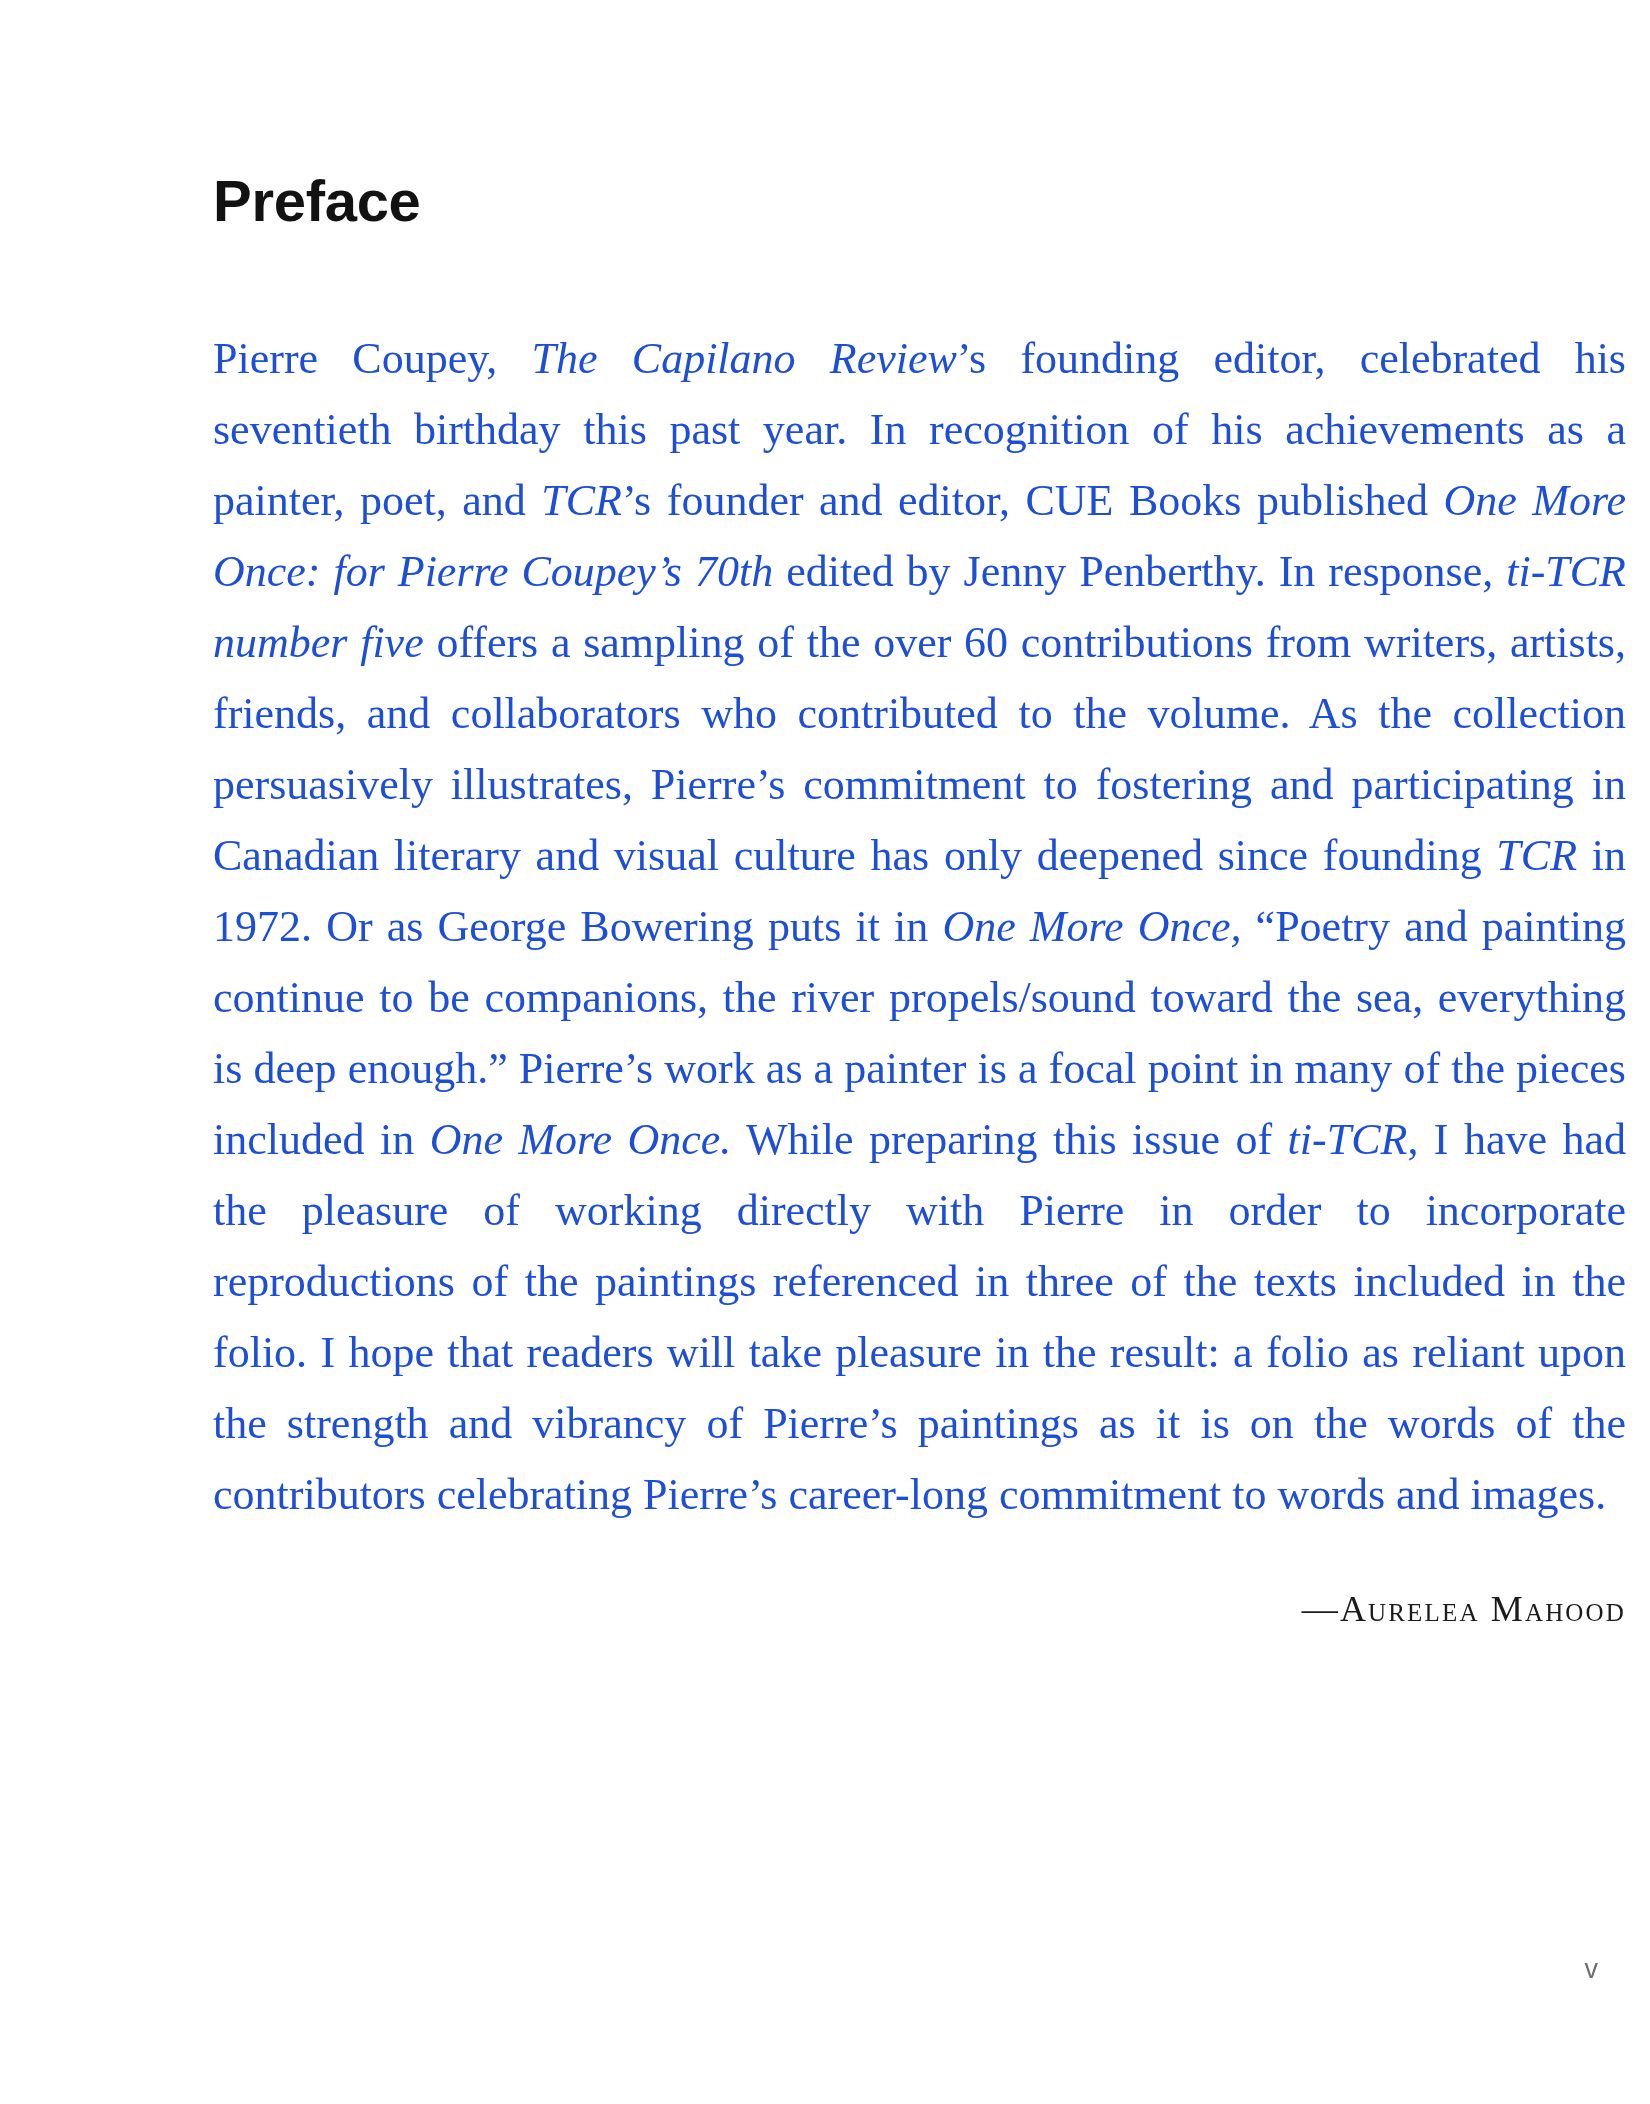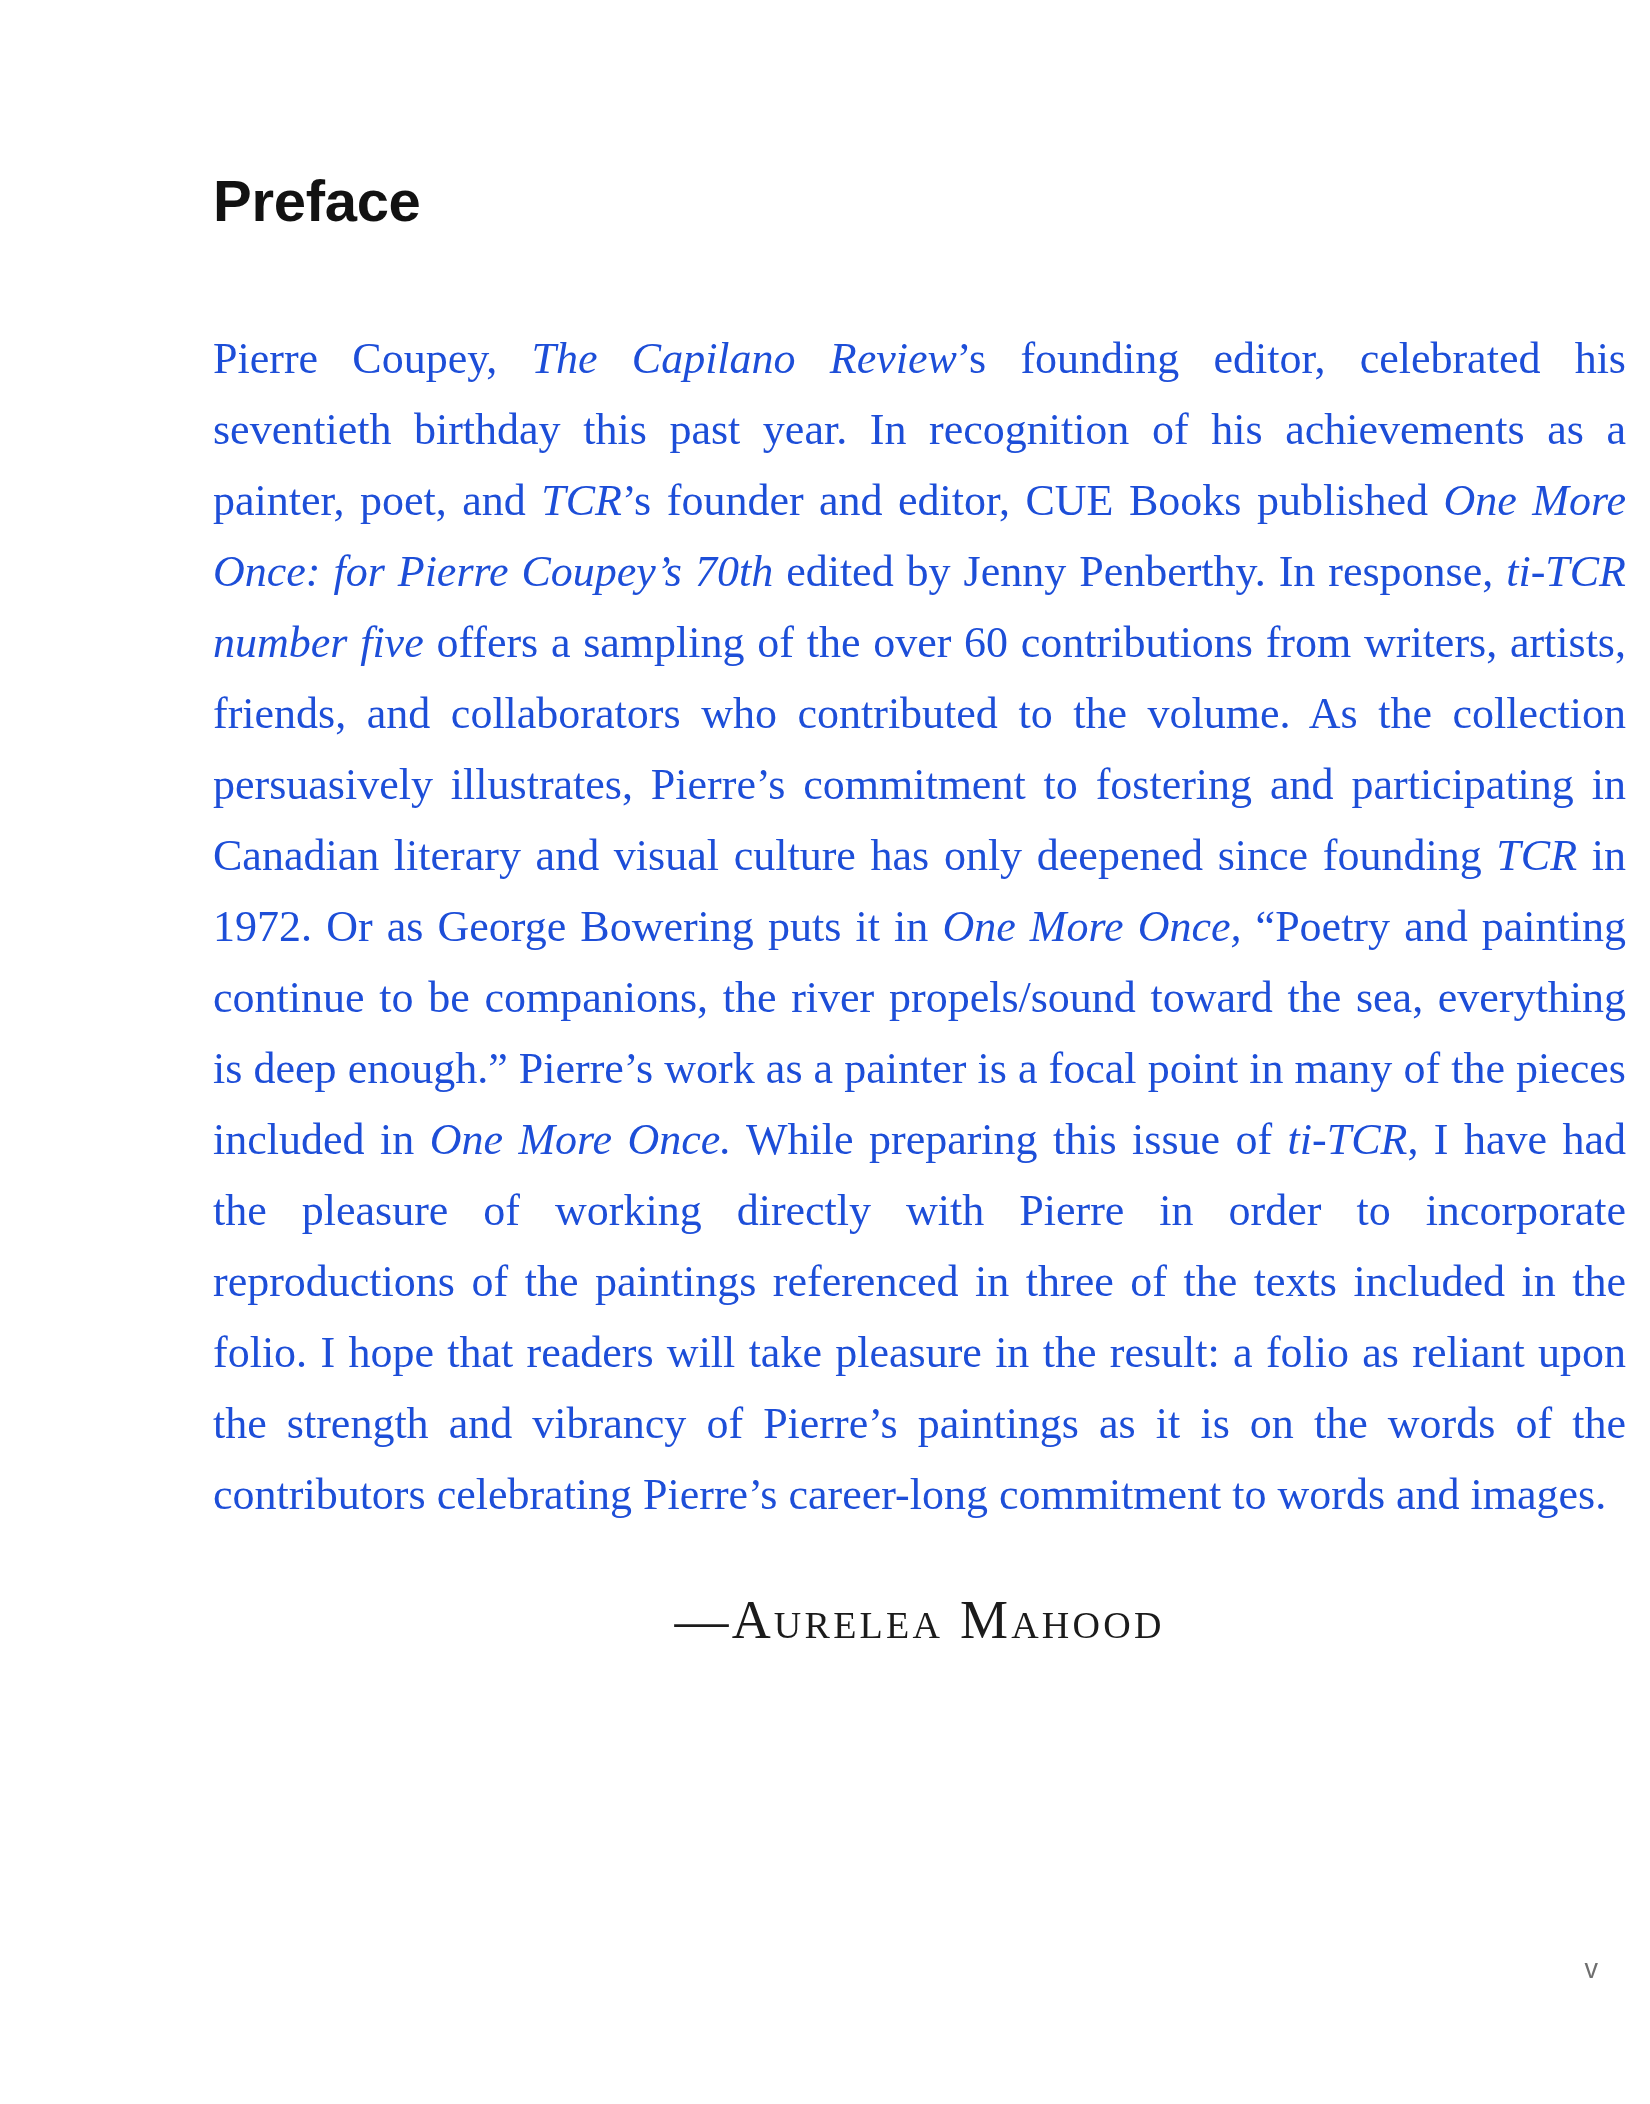--- a/index.html
+++ b/index.html
@@ -34,24 +34,24 @@
     color: #1d4ed8;
     text-align: justify;
     text-align-last: left;
     hyphens: none;
   }
   .body-paragraph em {
     font-style: italic;
   }
   .attribution {
     margin: 58px 0 0 0;
-    font-size: 54px;
+    font-size: 36px;
     line-height: 1.2;
     color: #1b1b1b;
-    text-align: center;
+    text-align: right;
     font-variant: small-caps;
     letter-spacing: 0.06em;
   }
   .folio {
     position: absolute;
     top: 1956px;
     right: 100px;
     font-family: "Liberation Sans", sans-serif;
     font-size: 27px;
     line-height: 1;

